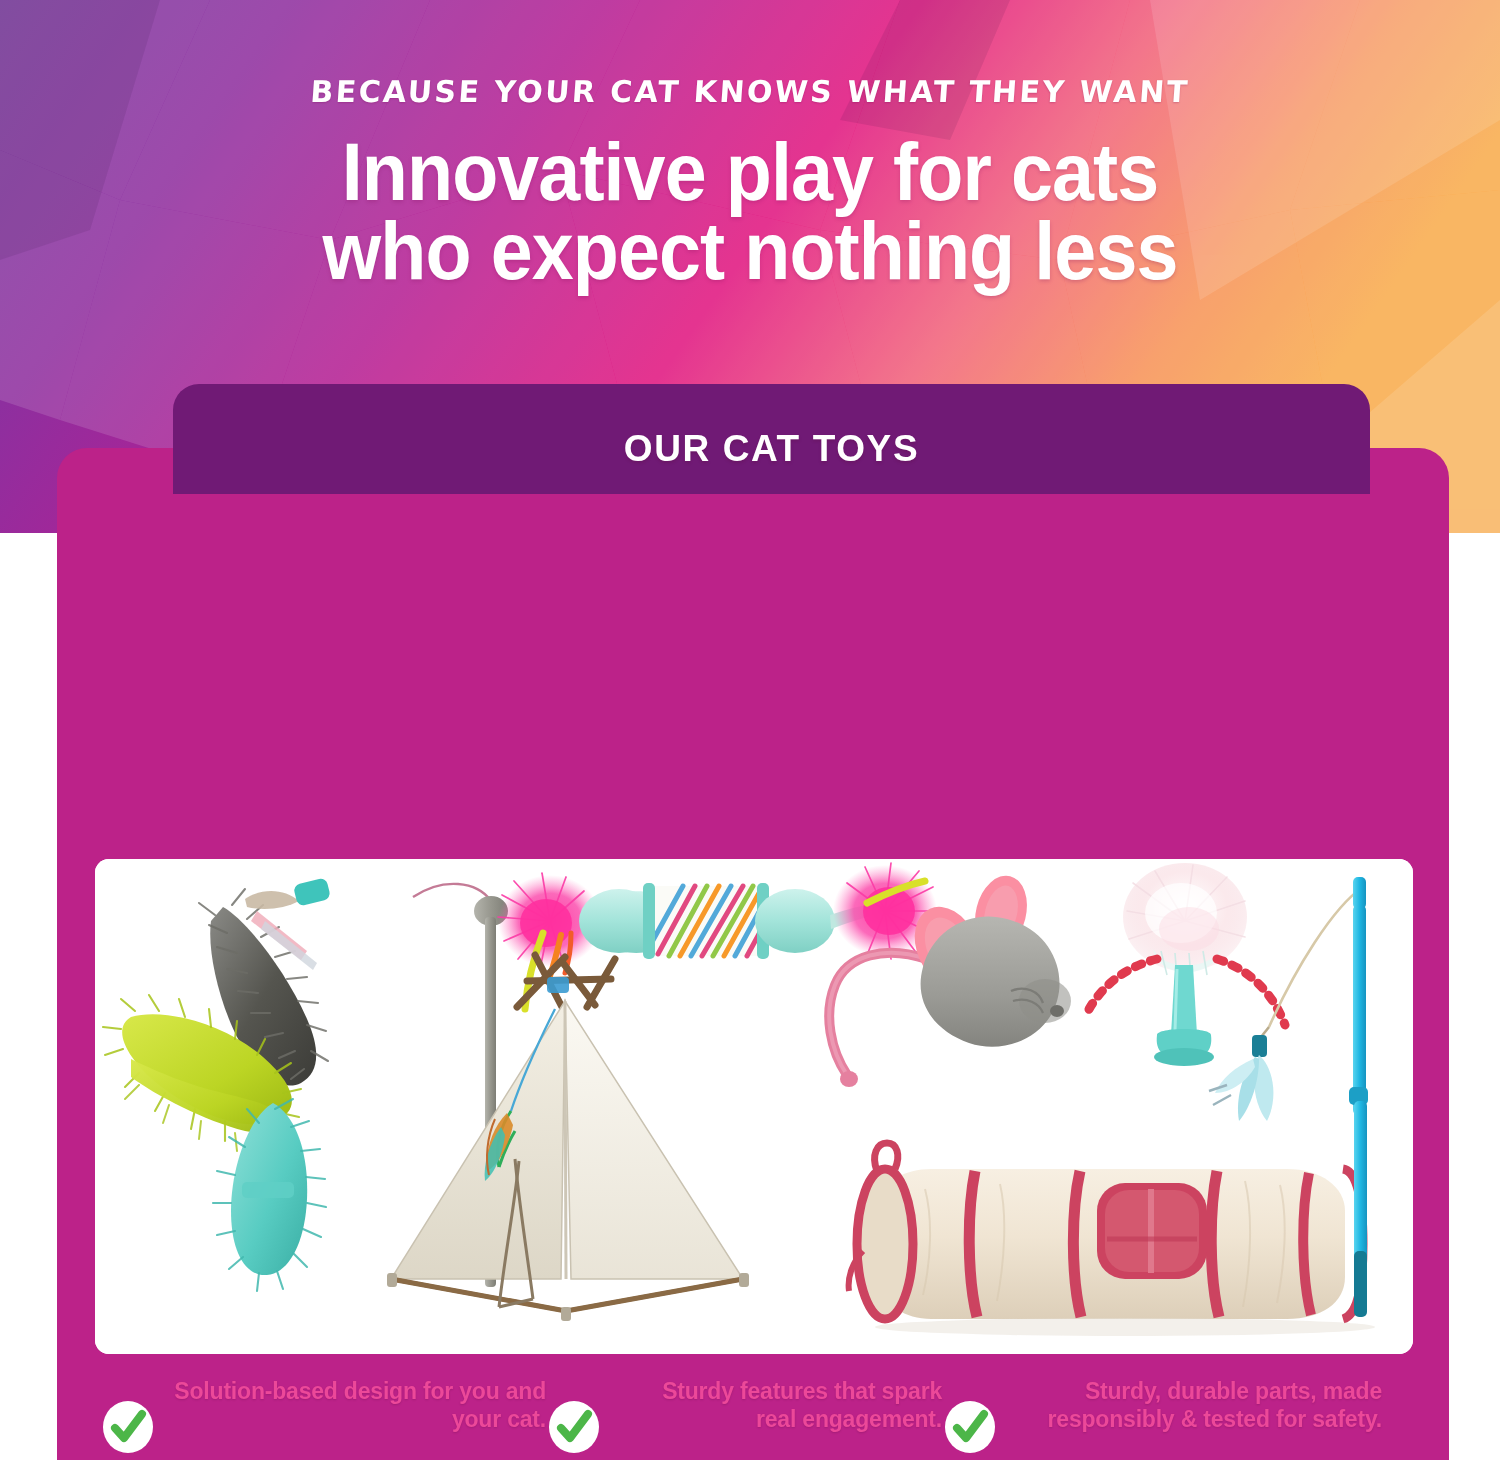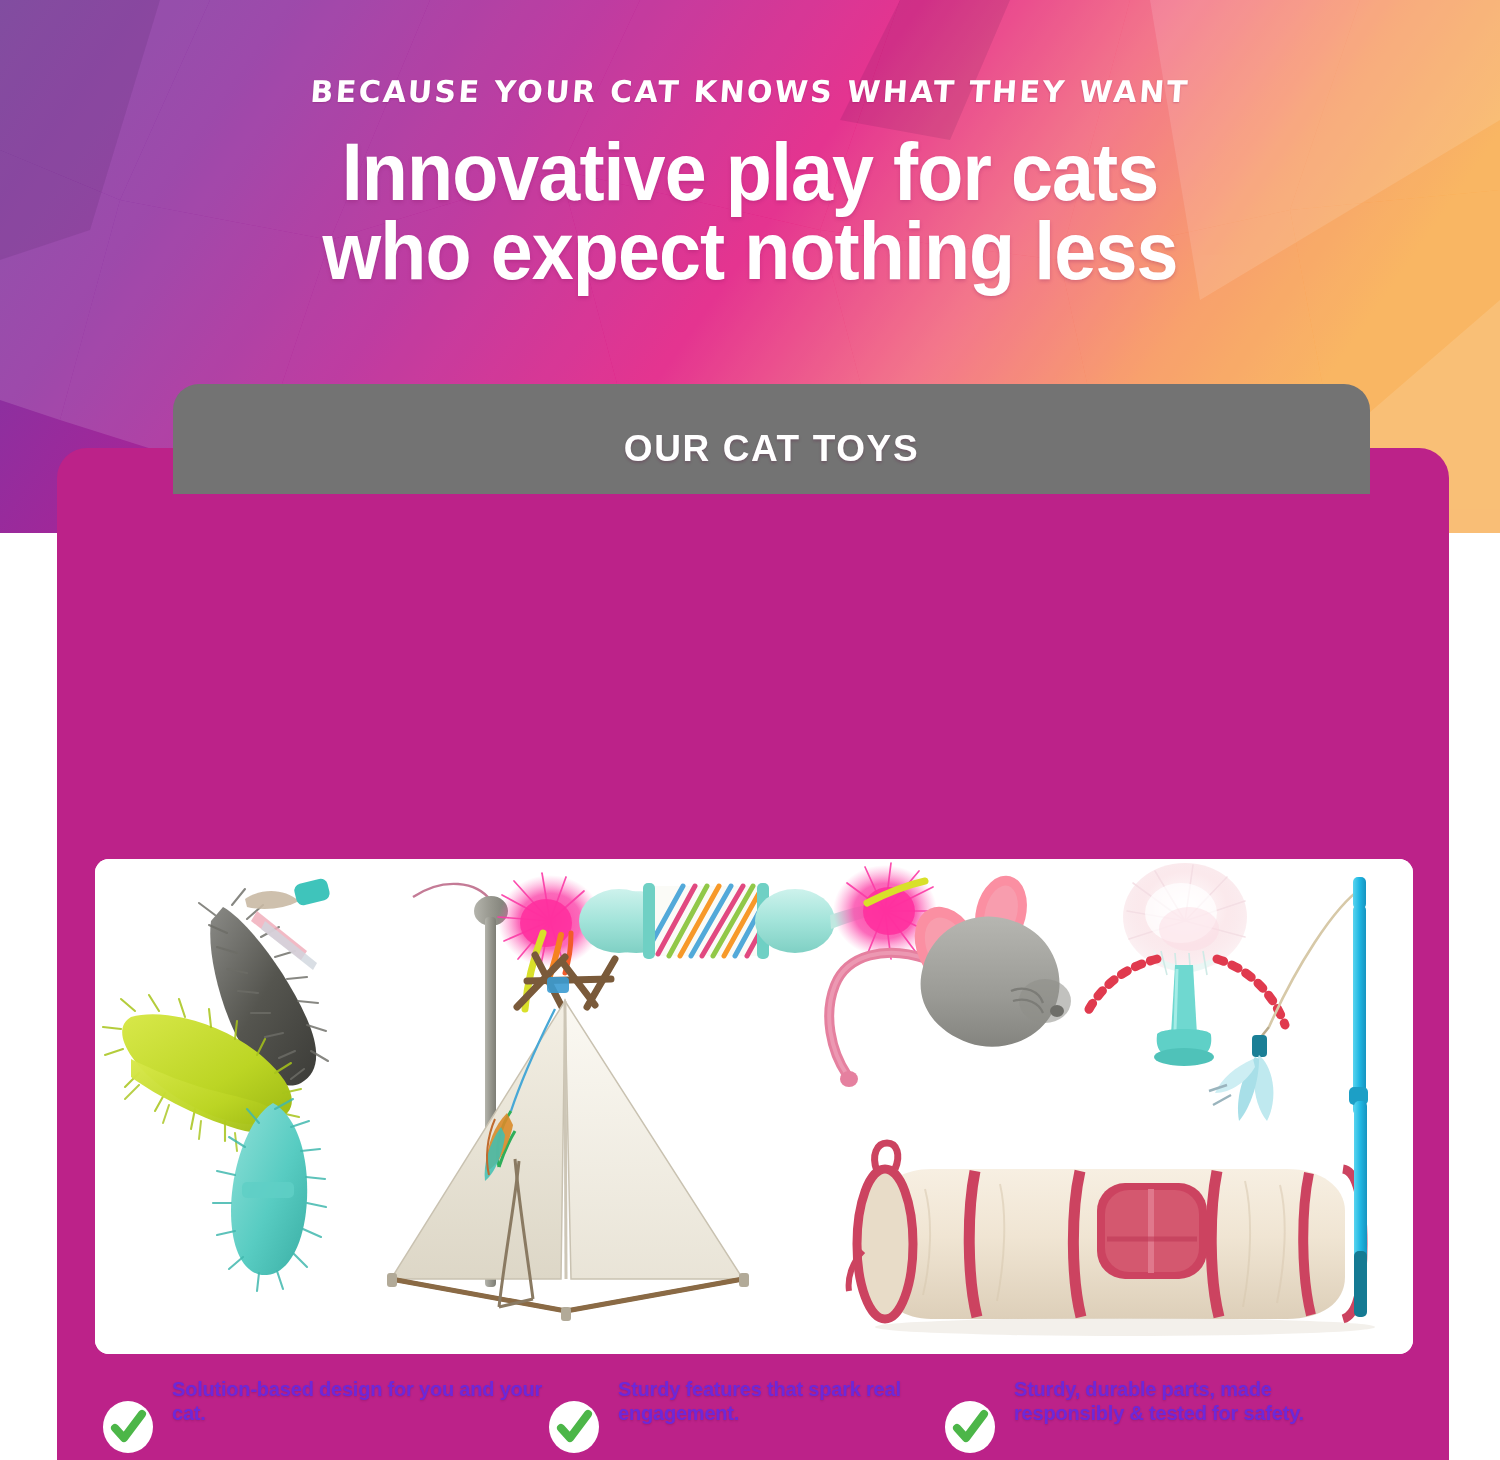--- a/index.html
+++ b/index.html
@@ -45,21 +45,21 @@
     text-shadow: 0 2px 4px rgba(130,20,90,.25);
   }
   #headline .hl-line { display: block; white-space: nowrap; }
 
   
   #our-section { position: absolute; left: 0; top: 384px; width: 1500px; z-index: 6; }
 
   #our-header-tab {
     position: absolute;
     left: 173px; top: 0; width: 1197px; height: 110px;
-    background: #737373;
+    background: #701a75;
     border-radius: 26px 26px 0 0;
     text-align: center;
   }
   #our-header-tab .tab-label {
     color: #ffffff;
     font-size: 37px; font-weight: 700;
     letter-spacing: 1.6px;
     line-height: 1;
     margin-top: 46px;
     text-shadow: 0 2px 3px rgba(90,10,60,.25);
@@ -95,26 +95,27 @@
     align-items: flex-start;
     gap: 16px;
   }
   #our-bullets .bullet:nth-child(1) { width: 446px; }
   #our-bullets .bullet:nth-child(2) { width: 396px; }
   #our-bullets .bullet:nth-child(3) { width: 440px; }
 
   .icon-check, .icon-x { flex: 0 0 auto; margin-top: 22px; }
 
   .bullet-text {
-    color: #6d28d9;
-    font-size: 20px;
+    color: #ec4899;
+    font-size: 23px;
     font-weight: 700;
     line-height: 1.22;
     letter-spacing: -0.2px;
     text-shadow: 0 1px 2px rgba(80,10,55,.22);
+    text-align: right;
   }
 
   
   #other-section { position: absolute; left: 0; top: 1189px; width: 1500px; z-index: 4; }
 
   #other-header-tab {
     position: absolute;
     left: 379px; top: 0; width: 800px; height: 110px;
     background: #58595b;
     border-radius: 26px 26px 0 0;

